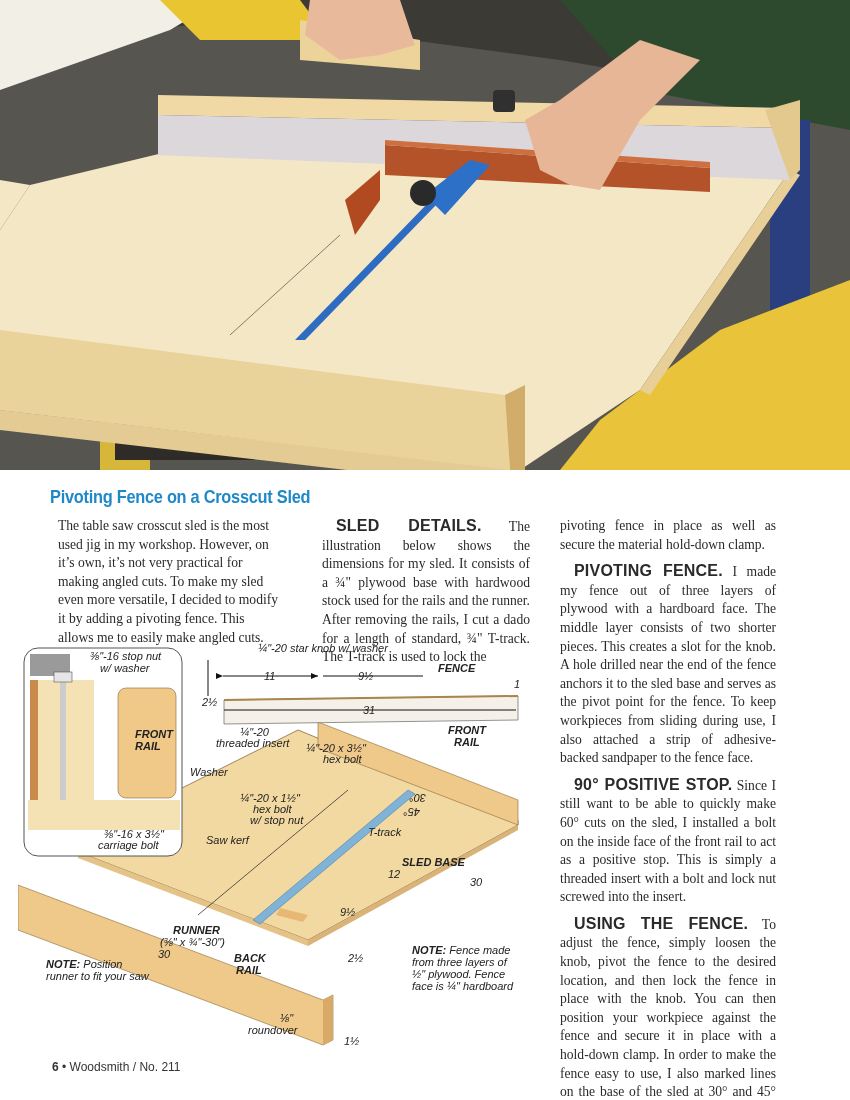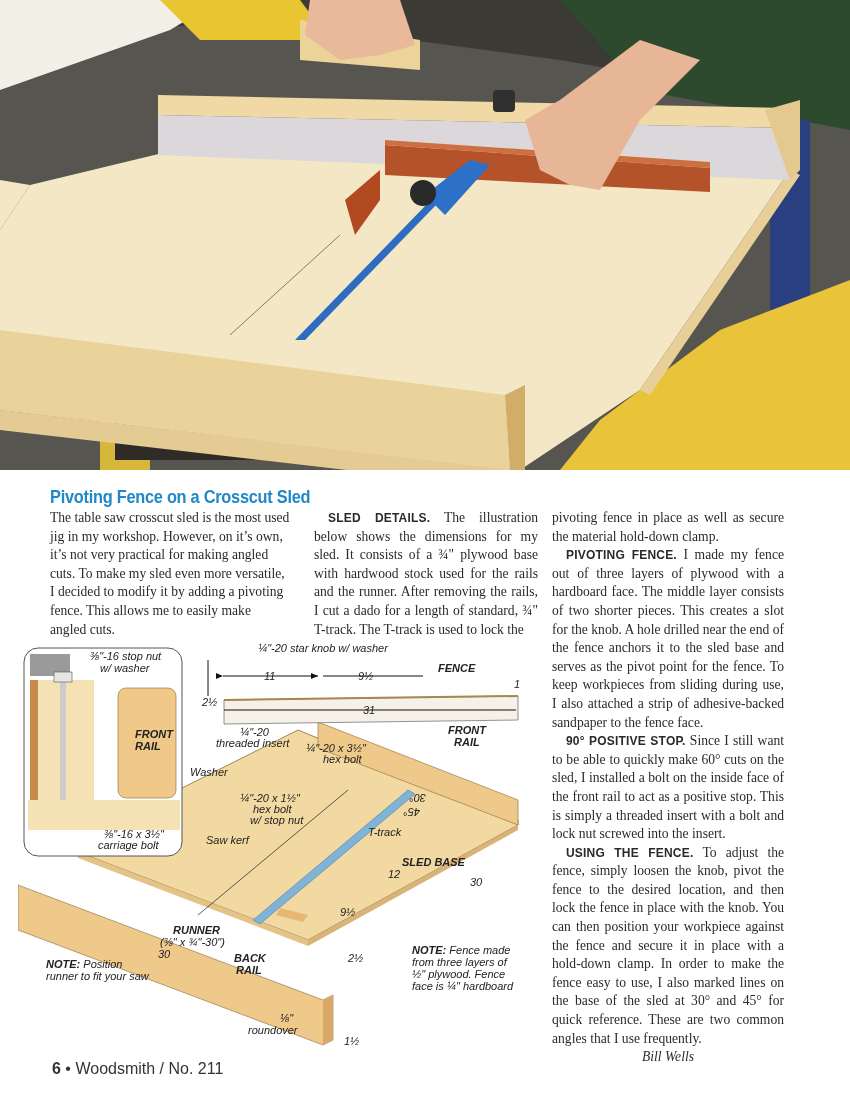--- a/index.html
+++ b/index.html
@@ -1,29 +1,29 @@
 <!DOCTYPE html>
 <html><head>
 <meta charset="utf-8">
 <style>
   html, body { margin:0; padding:0; background:#ffffff; }
   body { width:850px; height:1100px; position:relative; overflow:hidden; font-family:"Liberation Serif", serif; color:#2a2a2a; }
   .photo { position:absolute; left:0; top:0; width:850px; height:470px; overflow:hidden; background:#3a3a36; }
   .photo svg { display:block; }
   .title { position:absolute; left:50px; top:486px; font-family:"Liberation Sans", sans-serif; font-weight:bold; font-size:19px; color:#1f88c8; letter-spacing:-0.3px; transform:scaleX(0.86); transform-origin:left top; white-space:nowrap; }
   .col { position:absolute; font-size:13.6px; line-height:18.6px; text-align:justify; }
-  .col p { margin:0; }
+  .col p { margin:8px; }
   .col1 { left:50px; top:509px; width:240px; text-align:left; }
   .col2 { left:314px; top:509px; width:224px; }
   .col3 { left:552px; top:509px; width:232px; }
   .ind { text-indent:14px; }
-  .head { font-family:"Liberation Sans", sans-serif; font-weight:bold; font-size:12px; letter-spacing:0.2px; text-transform:uppercase; }
+  .head { font-family:"Liberation Sans", sans-serif; font-weight:bold; font-size:16px; letter-spacing:0.2px; text-transform:uppercase; }
   .sig { text-align:center; font-style:italic; }
   .diagram { position:absolute; left:18px; top:640px; width:520px; height:415px; }
-  .footer { position:absolute; left:52px; top:1060px; font-family:"Liberation Sans", sans-serif; font-size:16px; color:#333; }
+  .footer { position:absolute; left:52px; top:1060px; font-family:"Liberation Sans", sans-serif; font-size:12px; color:#333; }
   .footer b { font-weight:bold; }
   .lbl { font-family:"Liberation Sans", sans-serif; font-style:italic; font-size:11px; fill:#222; }
   .lblb { font-family:"Liberation Sans", sans-serif; font-style:italic; font-weight:bold; font-size:11px; fill:#222; }
 </style>
 </head>
 <body>
 
 <div class="photo">
   <svg width="850" height="470" viewBox="0 0 850 470">
     <rect x="0" y="0" width="850" height="470" fill="#3b3a35"></rect>

